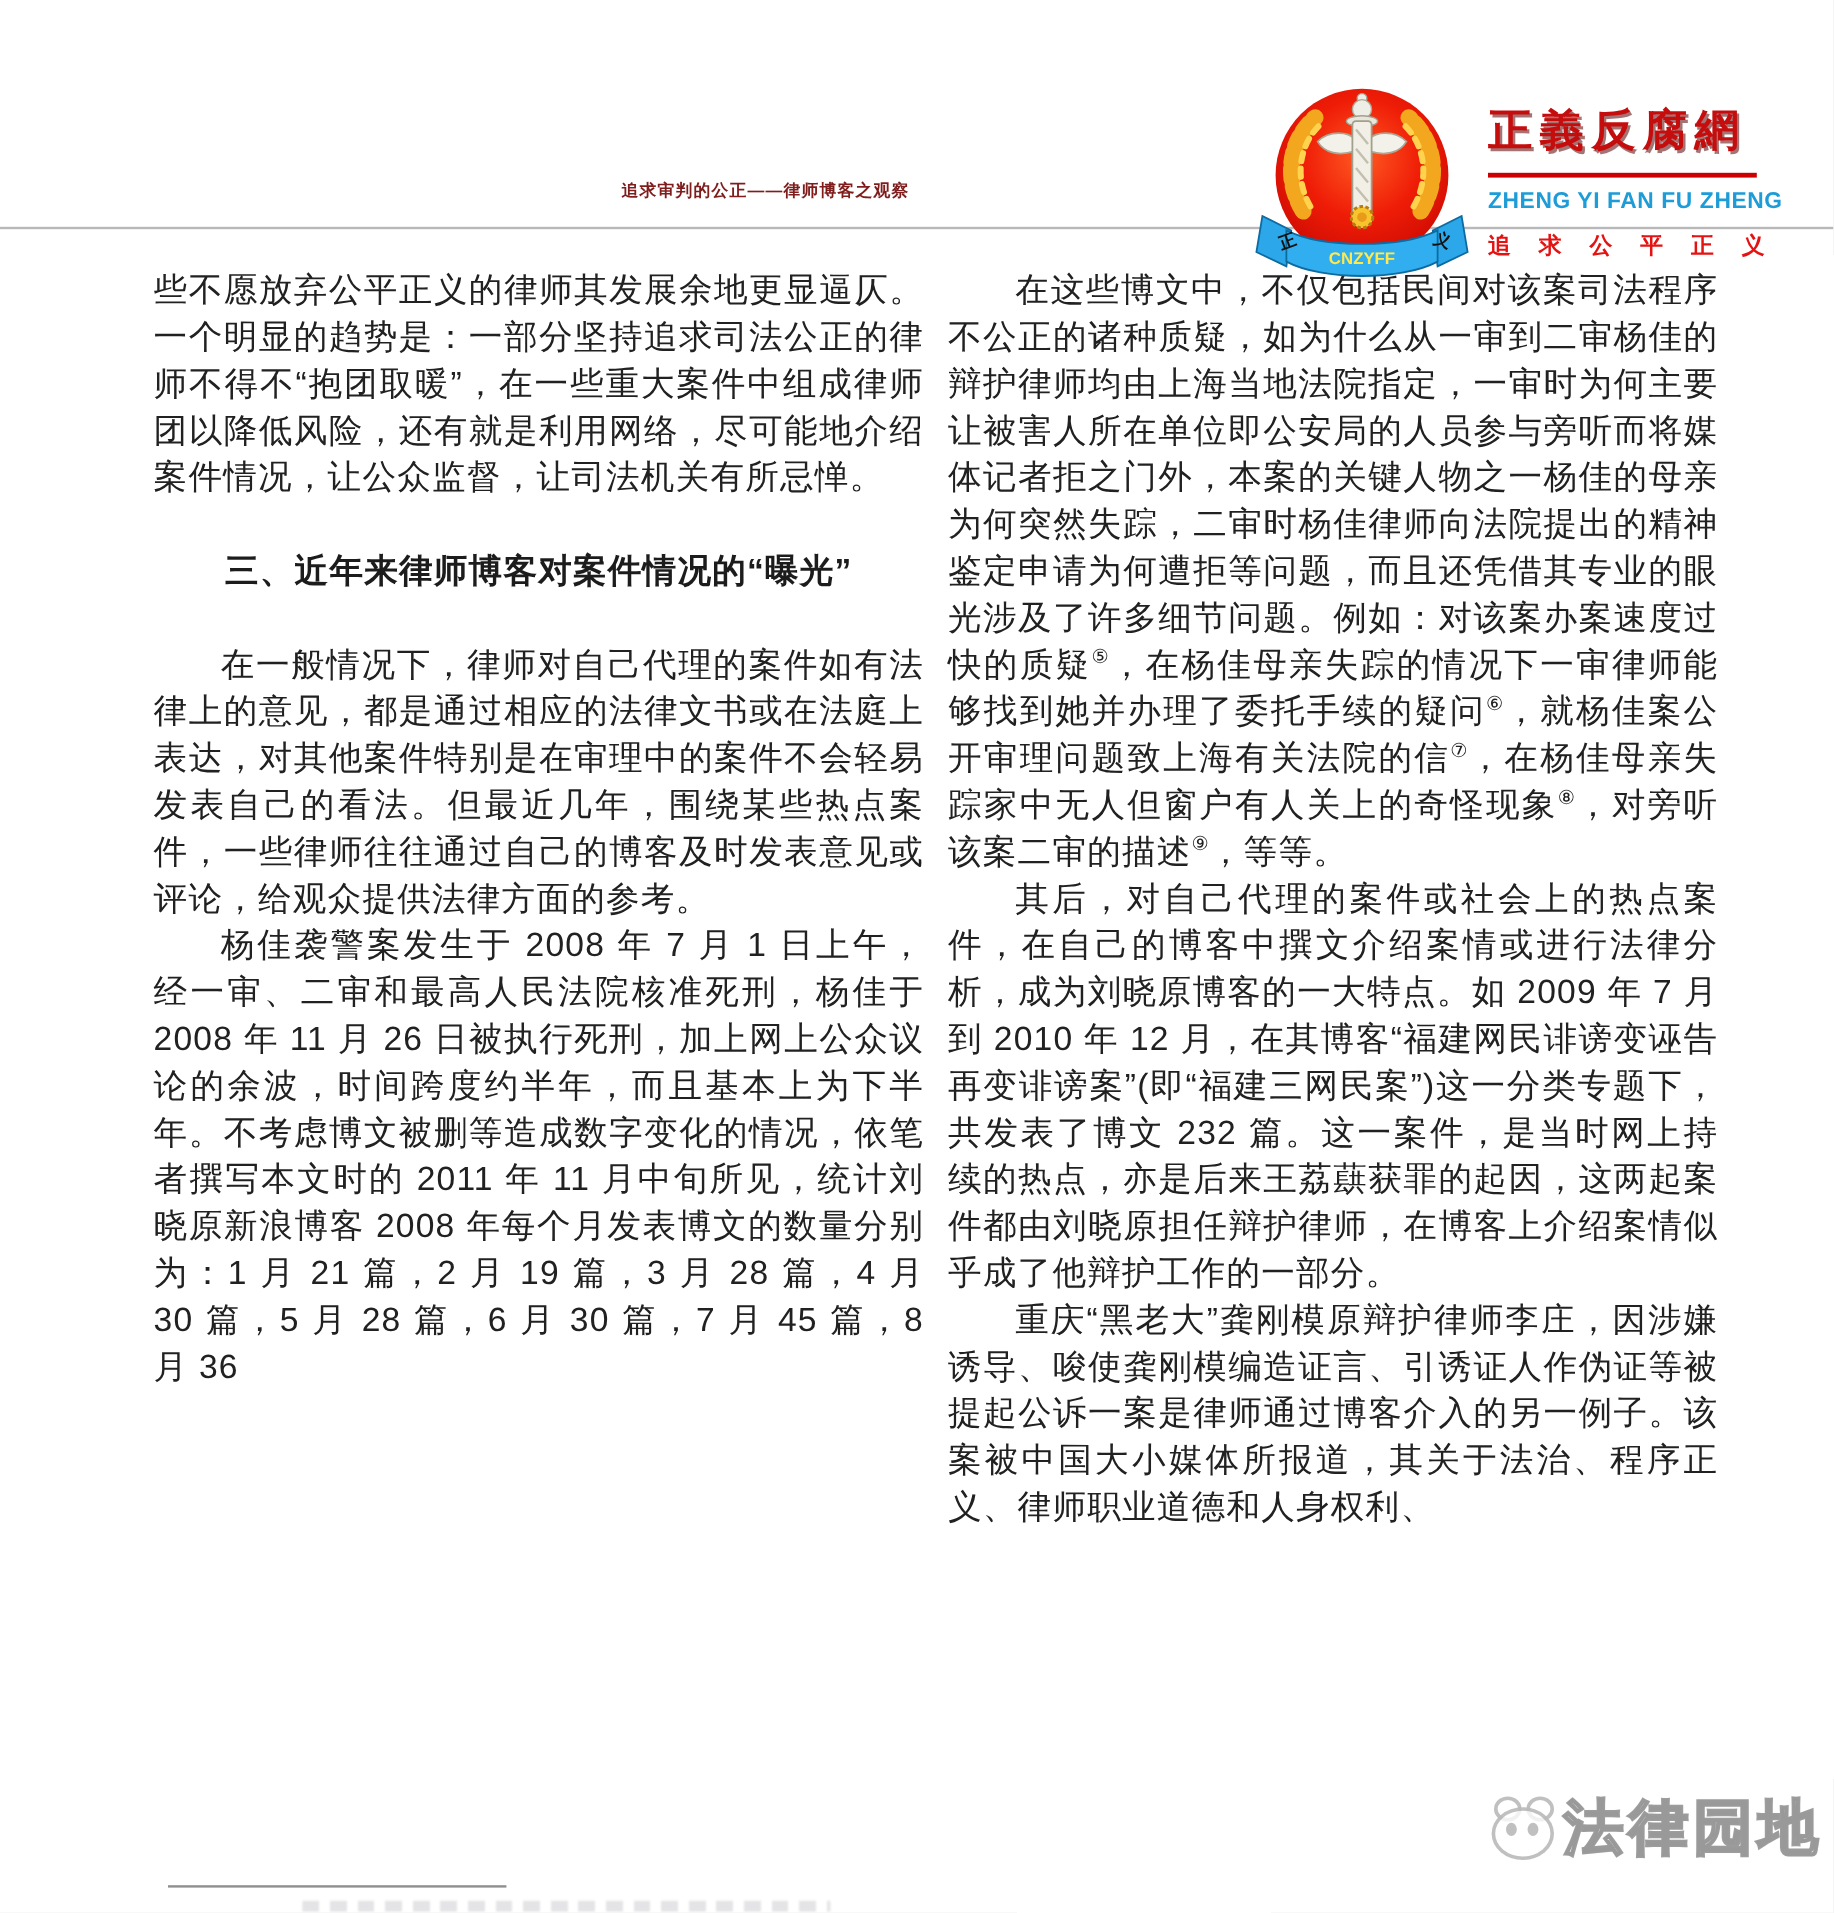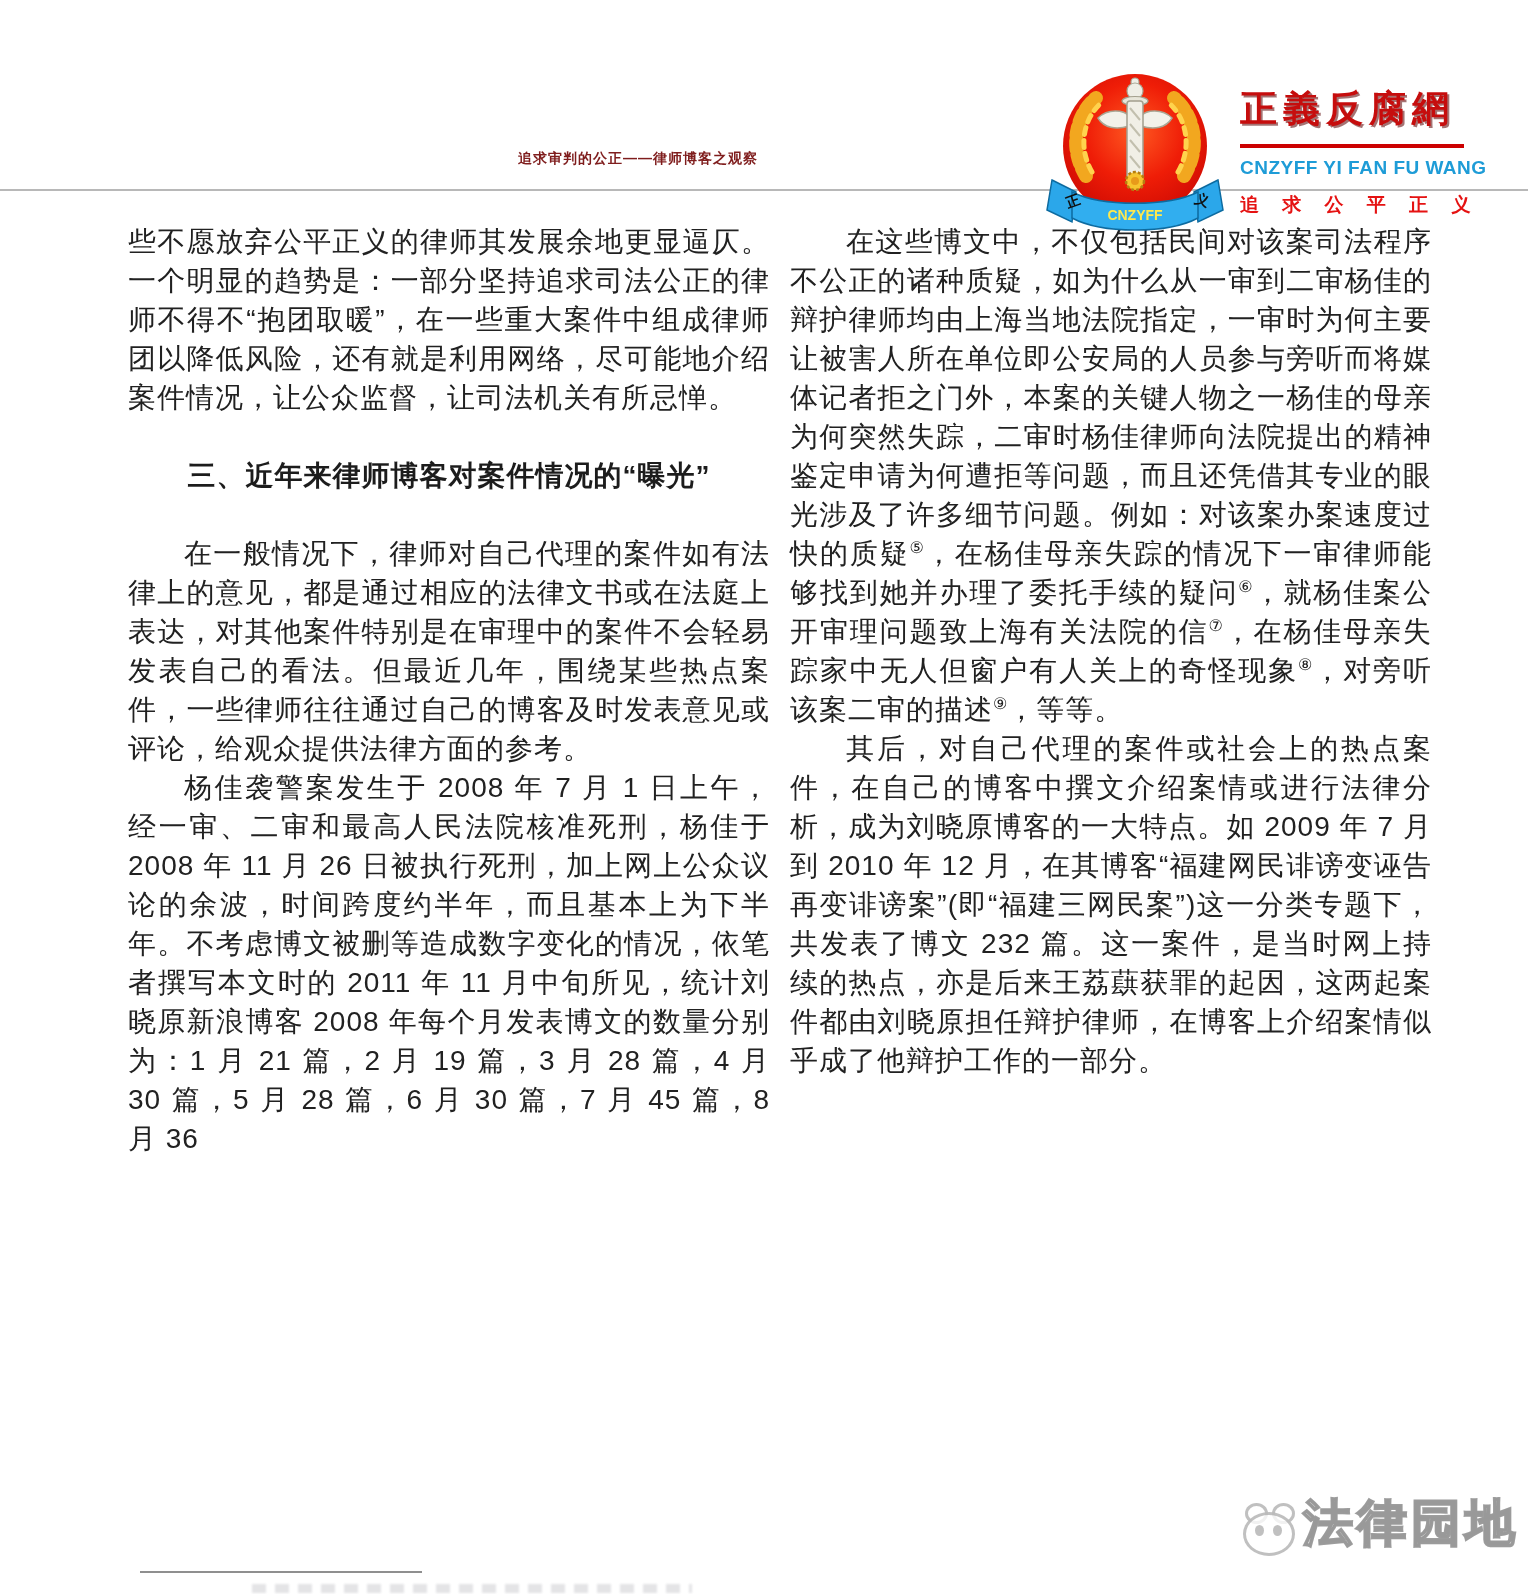--- a/index.html
+++ b/index.html
@@ -54,21 +54,21 @@
     border-top:2px solid #8f8f8f;
   }
   .footnote-ghost {
     position:absolute; left:252px; top:1584px; width:440px; height:9px;
     background:repeating-linear-gradient(90deg,
       rgba(120,120,132,0.20) 0 14px, rgba(120,120,132,0) 14px 23px);
     filter:blur(1px);
   }
 
   
-  .watermark { position:absolute; left:1242px; top:1490px; z-index:6; display:flex; align-items:flex-end; }
+  .watermark { position:absolute; left:1242px; top:1490px; z-index:6; display:flex; align-items:center; }
   .wm-icon { position:relative; width:56px; height:54px; margin-right:5px; }
   .wm-icon .ear-l, .wm-icon .ear-r {
     position:absolute; top:0; width:17px; height:15px; border-radius:50%;
     background:rgba(255,255,255,0.78); border:3px solid rgba(150,150,150,0.6);
   }
   .wm-icon .ear-l { left:3px; } .wm-icon .ear-r { right:3px; }
   .wm-icon .head {
     position:absolute; left:1px; top:9px; width:46px; height:38px; border-radius:50%;
     background:rgba(255,255,255,0.78); border:3px solid rgba(150,150,150,0.6);
   }
@@ -123,33 +123,34 @@
     <path d="M174,112 L150,124 L154,154 L179,142 Z" fill="#2ba7ea" stroke="#0d6ba0" stroke-width="1.5"></path>
     <path d="M28,124 C58,139 124,139 154,124 L154,150 C124,166 58,166 28,150 Z" fill="#31aeef" stroke="#0d6ba0" stroke-width="1.5"></path>
     <text x="24" y="140" font-size="14" font-weight="bold" fill="#101010" transform="rotate(-20 24 140)" font-family="Liberation Sans, sans-serif">正</text>
     <text x="150" y="134" font-size="14" font-weight="bold" fill="#101010" transform="rotate(20 150 134)" font-family="Liberation Sans, sans-serif">义</text>
     <text x="91" y="152" text-anchor="middle" font-size="14" font-weight="bold" fill="#ffe94d" font-family="Liberation Sans, sans-serif">CNZYFF</text>
   </svg>
 
   <div class="logo-textblock">
     <div class="site-name">正義反腐網</div>
     <div class="logo-redline"></div>
-    <div class="pinyin">CNZYFF YI FAN FU WANG</div>
+    <div class="pinyin">ZHENG YI FAN FU ZHENG</div>
     <div class="slogan">追 求 公 平 正 义</div>
   </div>
 
   <div class="col col-left">
       <p>些不愿放弃公平正义的律师其发展余地更显逼仄。一个明显的趋势是：一部分坚持追求司法公正的律师不得不“抱团取暖”，在一些重大案件中组成律师团以降低风险，还有就是利用网络，尽可能地介绍案件情况，让公众监督，让司法机关有所忌惮。</p>
       <h3>三、近年来律师博客对案件情况的“曝光”</h3>
       <p class="indent">在一般情况下，律师对自己代理的案件如有法律上的意见，都是通过相应的法律文书或在法庭上表达，对其他案件特别是在审理中的案件不会轻易发表自己的看法。但最近几年，围绕某些热点案件，一些律师往往通过自己的博客及时发表意见或评论，给观众提供法律方面的参考。</p>
       <p class="indent">杨佳袭警案发生于 2008 年 7 月 1 日上午，经一审、二审和最高人民法院核准死刑，杨佳于 2008 年 11 月 26 日被执行死刑，加上网上公众议论的余波，时间跨度约半年，而且基本上为下半年。不考虑博文被删等造成数字变化的情况，依笔者撰写本文时的 2011 年 11 月中旬所见，统计刘晓原新浪博客 2008 年每个月发表博文的数量分别为：1 月 21 篇，2 月 19 篇，3 月 28 篇，4 月 30 篇，5 月 28 篇，6 月 30 篇，7 月 45 篇，8 月 36</p>
     </div>
   <div class="col col-right">
       <p class="indent">在这些博文中，不仅包括民间对该案司法程序不公正的诸种质疑，如为什么从一审到二审杨佳的辩护律师均由上海当地法院指定，一审时为何主要让被害人所在单位即公安局的人员参与旁听而将媒体记者拒之门外，本案的关键人物之一杨佳的母亲为何突然失踪，二审时杨佳律师向法院提出的精神鉴定申请为何遭拒等问题，而且还凭借其专业的眼光涉及了许多细节问题。例如：对该案办案速度过快的质疑<sup class="fn">⑤</sup>，在杨佳母亲失踪的情况下一审律师能够找到她并办理了委托手续的疑问<sup class="fn">⑥</sup>，就杨佳案公开审理问题致上海有关法院的信<sup class="fn">⑦</sup>，在杨佳母亲失踪家中无人但窗户有人关上的奇怪现象<sup class="fn">⑧</sup>，对旁听该案二审的描述<sup class="fn">⑨</sup>，等等。</p>
       <p class="indent">其后，对自己代理的案件或社会上的热点案件，在自己的博客中撰文介绍案情或进行法律分析，成为刘晓原博客的一大特点。如 2009 年 7 月到 2010 年 12 月，在其博客“福建网民诽谤变诬告再变诽谤案”(即“福建三网民案”)这一分类专题下，共发表了博文 232 篇。这一案件，是当时网上持续的热点，亦是后来王荔蕻获罪的起因，这两起案件都由刘晓原担任辩护律师，在博客上介绍案情似乎成了他辩护工作的一部分。</p>
+      <p class="indent">重庆“黑老大”龚刚模原辩护律师李庄，因涉嫌诱导、唆使龚刚模编造证言、引诱证人作伪证等被提起公诉一案是律师通过博客介入的另一例子。该案被中国大小媒体所报道，其关于法治、程序正义、律师职业道德和人身权利、</p>
     </div>
 
   <div class="footnote-rule"></div>
   <div class="footnote-ghost"></div>
 
   <div class="watermark">
     <span class="wm-icon">
       <span class="ear-l"></span>
         <span class="ear-r"></span>
       <span class="head"></span>

